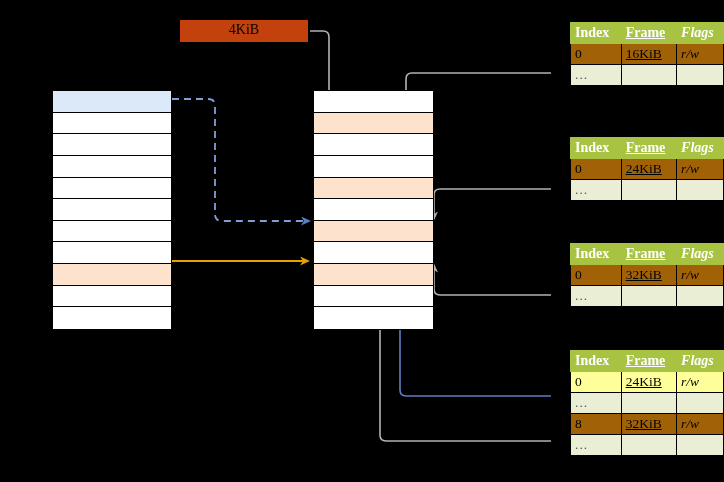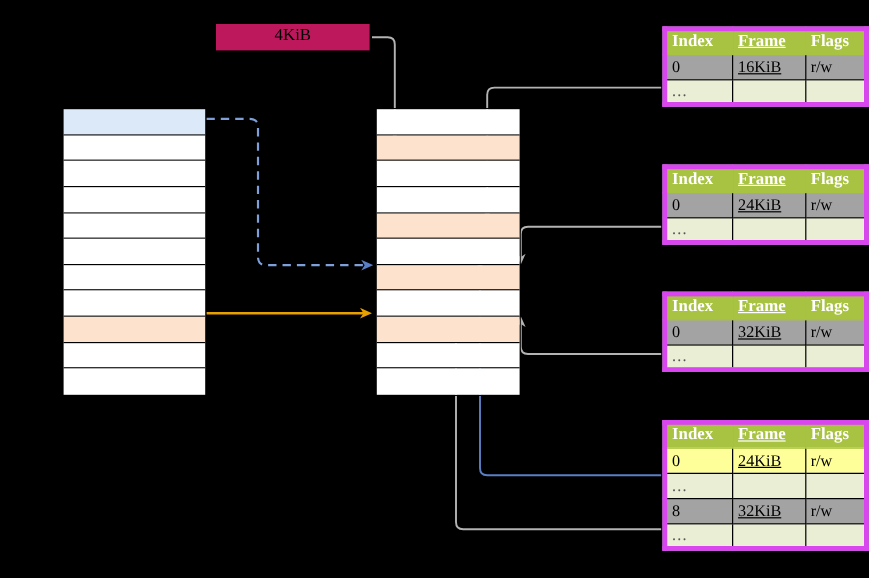--- a/index.html
+++ b/index.html
@@ -10,36 +10,36 @@
   #stage{position:absolute;left:0;top:0;width:724px;height:482px;}
 
   
   .memcol{position:absolute;border:1px solid #000;box-sizing:border-box;}
   .memrow{box-sizing:border-box;background:#fff;border-bottom:1px solid #000;}
   .memrow:last-child{border-bottom:none;}
   .memrow.blue{background:#dce9f9;}
   .memrow.orange{background:#fde3cd;}
 
   
-  .ptable{position:absolute;border-collapse:collapse;border:4px solid #d946ef;
-          background:#a3a3a3;font-size:13.5px;color:#000;}
+  .ptable{position:absolute;border-collapse:collapse;border:1px solid #d946ef;
+          background:#a16207;font-size:13.5px;color:#000;margin-left:18px;}
   .ptable td,.ptable th{border:1px solid #000;padding:1px 4px;height:21px;
           box-sizing:border-box;text-align:left;vertical-align:middle;
           font-weight:normal;}
   .ptable th{background:#a8c342;color:#fff;font-weight:bold;border:1px solid #a8c342;
           font-size:14px;}
   .ptable th + th{border-left:1px solid #fff;}
   .ptable tr.ell td{background:#e9eed5;color:#555;letter-spacing:1px;}
   .ptable td.hl{background:#ffff99;}
   .c-idx{width:58px;}
   .c-frm{width:62px;text-decoration:underline;}
-  .c-flg{width:52px;}
+  .c-flg{width:52px;font-style:italic;}
 
   
-  .callout{position:absolute;background:#be185d;color:#000;font-size:14px;
+  .callout{position:absolute;background:#c2410c;color:#000;font-size:14px;
            text-align:center;line-height:20px;}
 
   svg.wires{position:absolute;left:0;top:0;width:724px;height:482px;
             pointer-events:none;}
 </style>
 </head>
 <body>
 
 <div id="stage">
 

